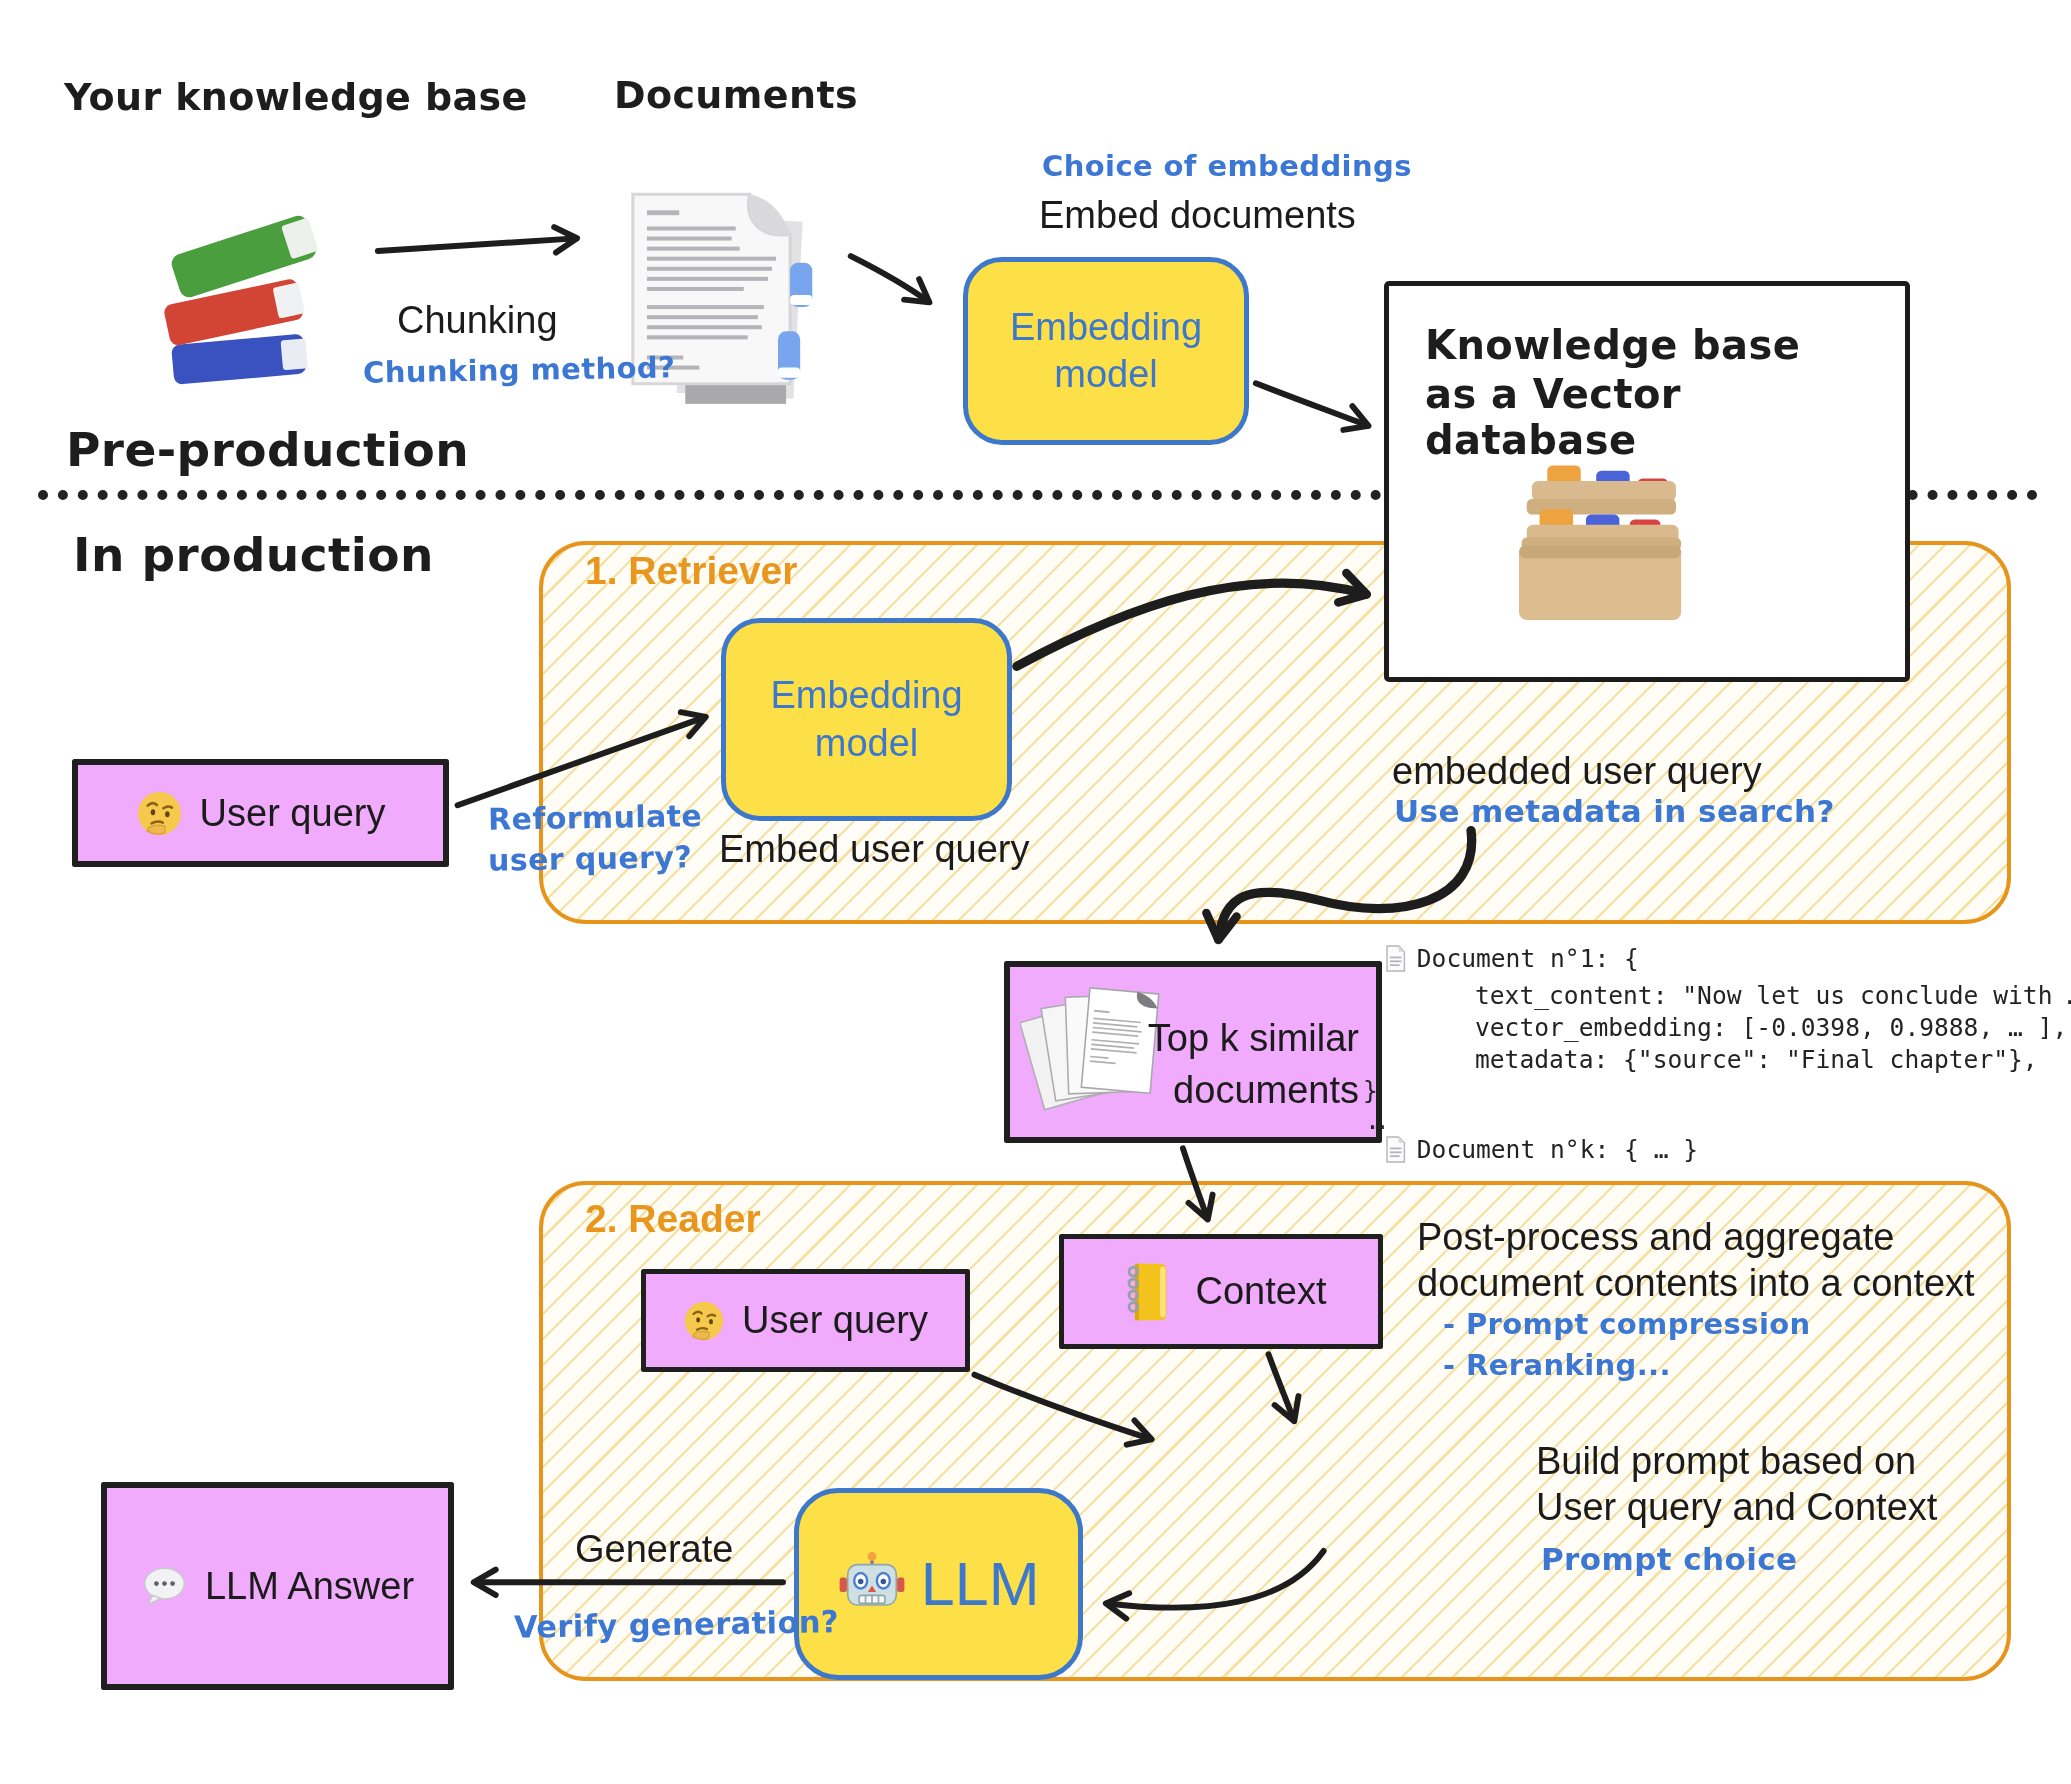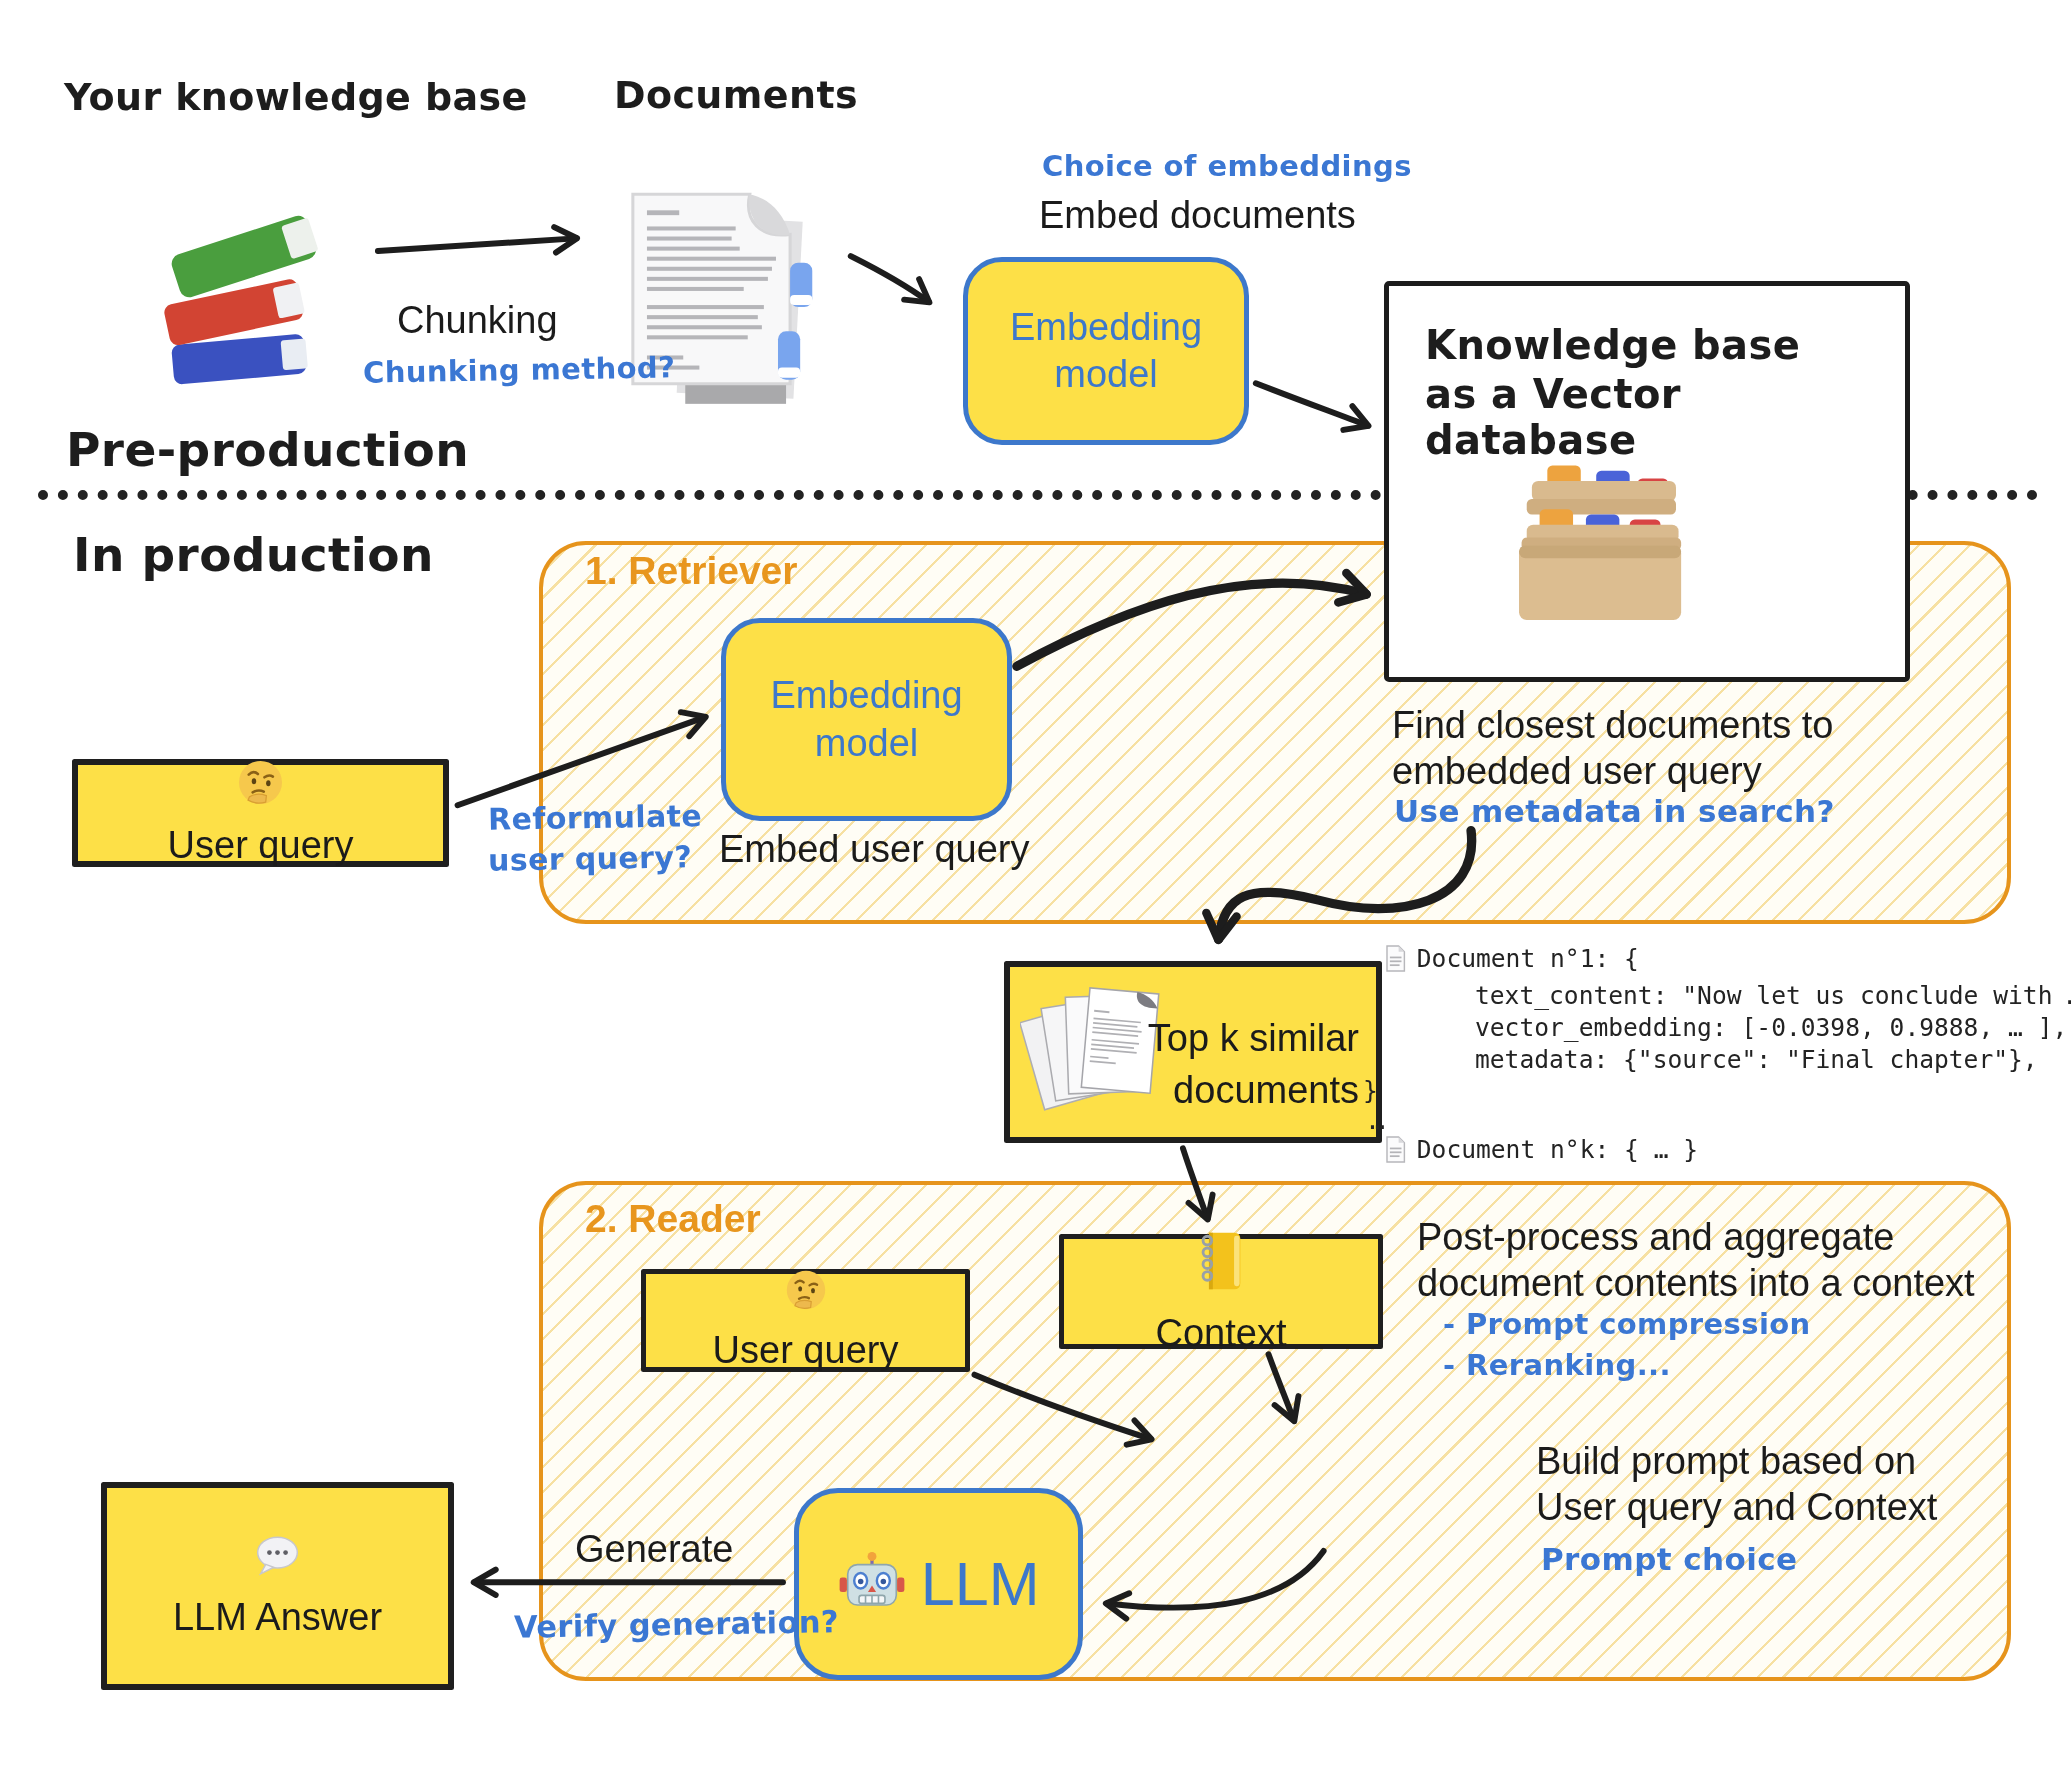--- a/index.html
+++ b/index.html
@@ -13,22 +13,22 @@
   .lbl{font-size:38px;color:#1b1b1b;line-height:1.18;}
   
   .section{z-index:1;border:4.2px solid #e6941c;border-radius:47px;
     background:repeating-linear-gradient(135deg, rgba(240,201,94,.55) 0px, rgba(240,201,94,.55) 2.2px, rgba(0,0,0,0) 2.2px, rgba(0,0,0,0) 18px), #fffdf5;}
   .section-title{z-index:5;color:#e8961e;font-size:39px;font-weight:700;}
   
   .dotline{z-index:2;border-top:10.2px dotted #222;height:0;}
   
   .kbbox{z-index:3;background:#fff;border:5.1px solid #1c1c1c;border-radius:5.1px;}
   
-  .wbox{z-index:4;background:#fde047;border:5.1px solid #1f1f1f;border-radius:2.5px;
-        display:flex;align-items:center;justify-content:center;gap:17px;flex-direction:column;}
+  .wbox{z-index:4;background:#f0abfc;border:5.1px solid #1f1f1f;border-radius:2.5px;
+        display:flex;align-items:center;justify-content:center;gap:17px;}
   .bluebox{z-index:4;background:#fde047;border:5.1px solid #3d78cb;border-radius:39px;
         display:flex;align-items:center;justify-content:center;text-align:center;
         color:#3d78cb;font-size:38px;line-height:1.25;}
   .txt{z-index:5;white-space:nowrap;}
   .code{z-index:4;font-family:"DejaVu Sans Mono", monospace;font-size:24.6px;color:#232323;white-space:nowrap;}
   .code-line{position:absolute;display:flex;align-items:center;gap:8px;}
   svg{display:block;}
   .arrows{z-index:6;pointer-events:none;}
 </style>
 </head>
@@ -147,21 +147,20 @@
         <path d="M24 51 Q33 46 41 50" stroke="#8a6116" stroke-width="4" fill="none" stroke-linecap="round"></path>
         <path d="M19 58 Q30 51 45 56 L44 66 Q29 70 17 63 Z" fill="#edb94d" stroke="#d99f33" stroke-width="2"></path>
       </svg>
     </span>
     <span class="lbl">User query</span>
   </div>
 
   <div class="abs txt hand hand-blue" style="left:488px;top:800px;font-size:30px;transform:rotate(-1deg);">Reformulate</div>
   <div class="abs txt hand hand-blue" style="left:488px;top:841px;font-size:30px;transform:rotate(-1deg);">user query?</div>
 
-  <div class="abs txt lbl" style="left:1392px;top:703px;">Find closest documents to</div>
   <div class="abs txt lbl" style="left:1392px;top:749px;">embedded user query</div>
   <div class="abs txt hand hand-blue" style="left:1394px;top:793px;font-size:31px;">Use metadata in search?</div>
 
   <div class="abs wbox" style="left:992px;top:961px;width:378px;height:182px;border-width:6px;justify-content:flex-start;margin-left:12px;">
     <span class="abs" style="left:10.2px;top:8.5px;width:157px;height:161px;">
       <svg width="157" height="161" viewBox="0 0 200 210">
         <g transform="rotate(-16 60 120)">
           <rect x="16" y="46" width="86" height="118" fill="#f2f2f3" stroke="#aeaeb2" stroke-width="2"></rect>
         </g>
         <g transform="rotate(-9 85 120)">

